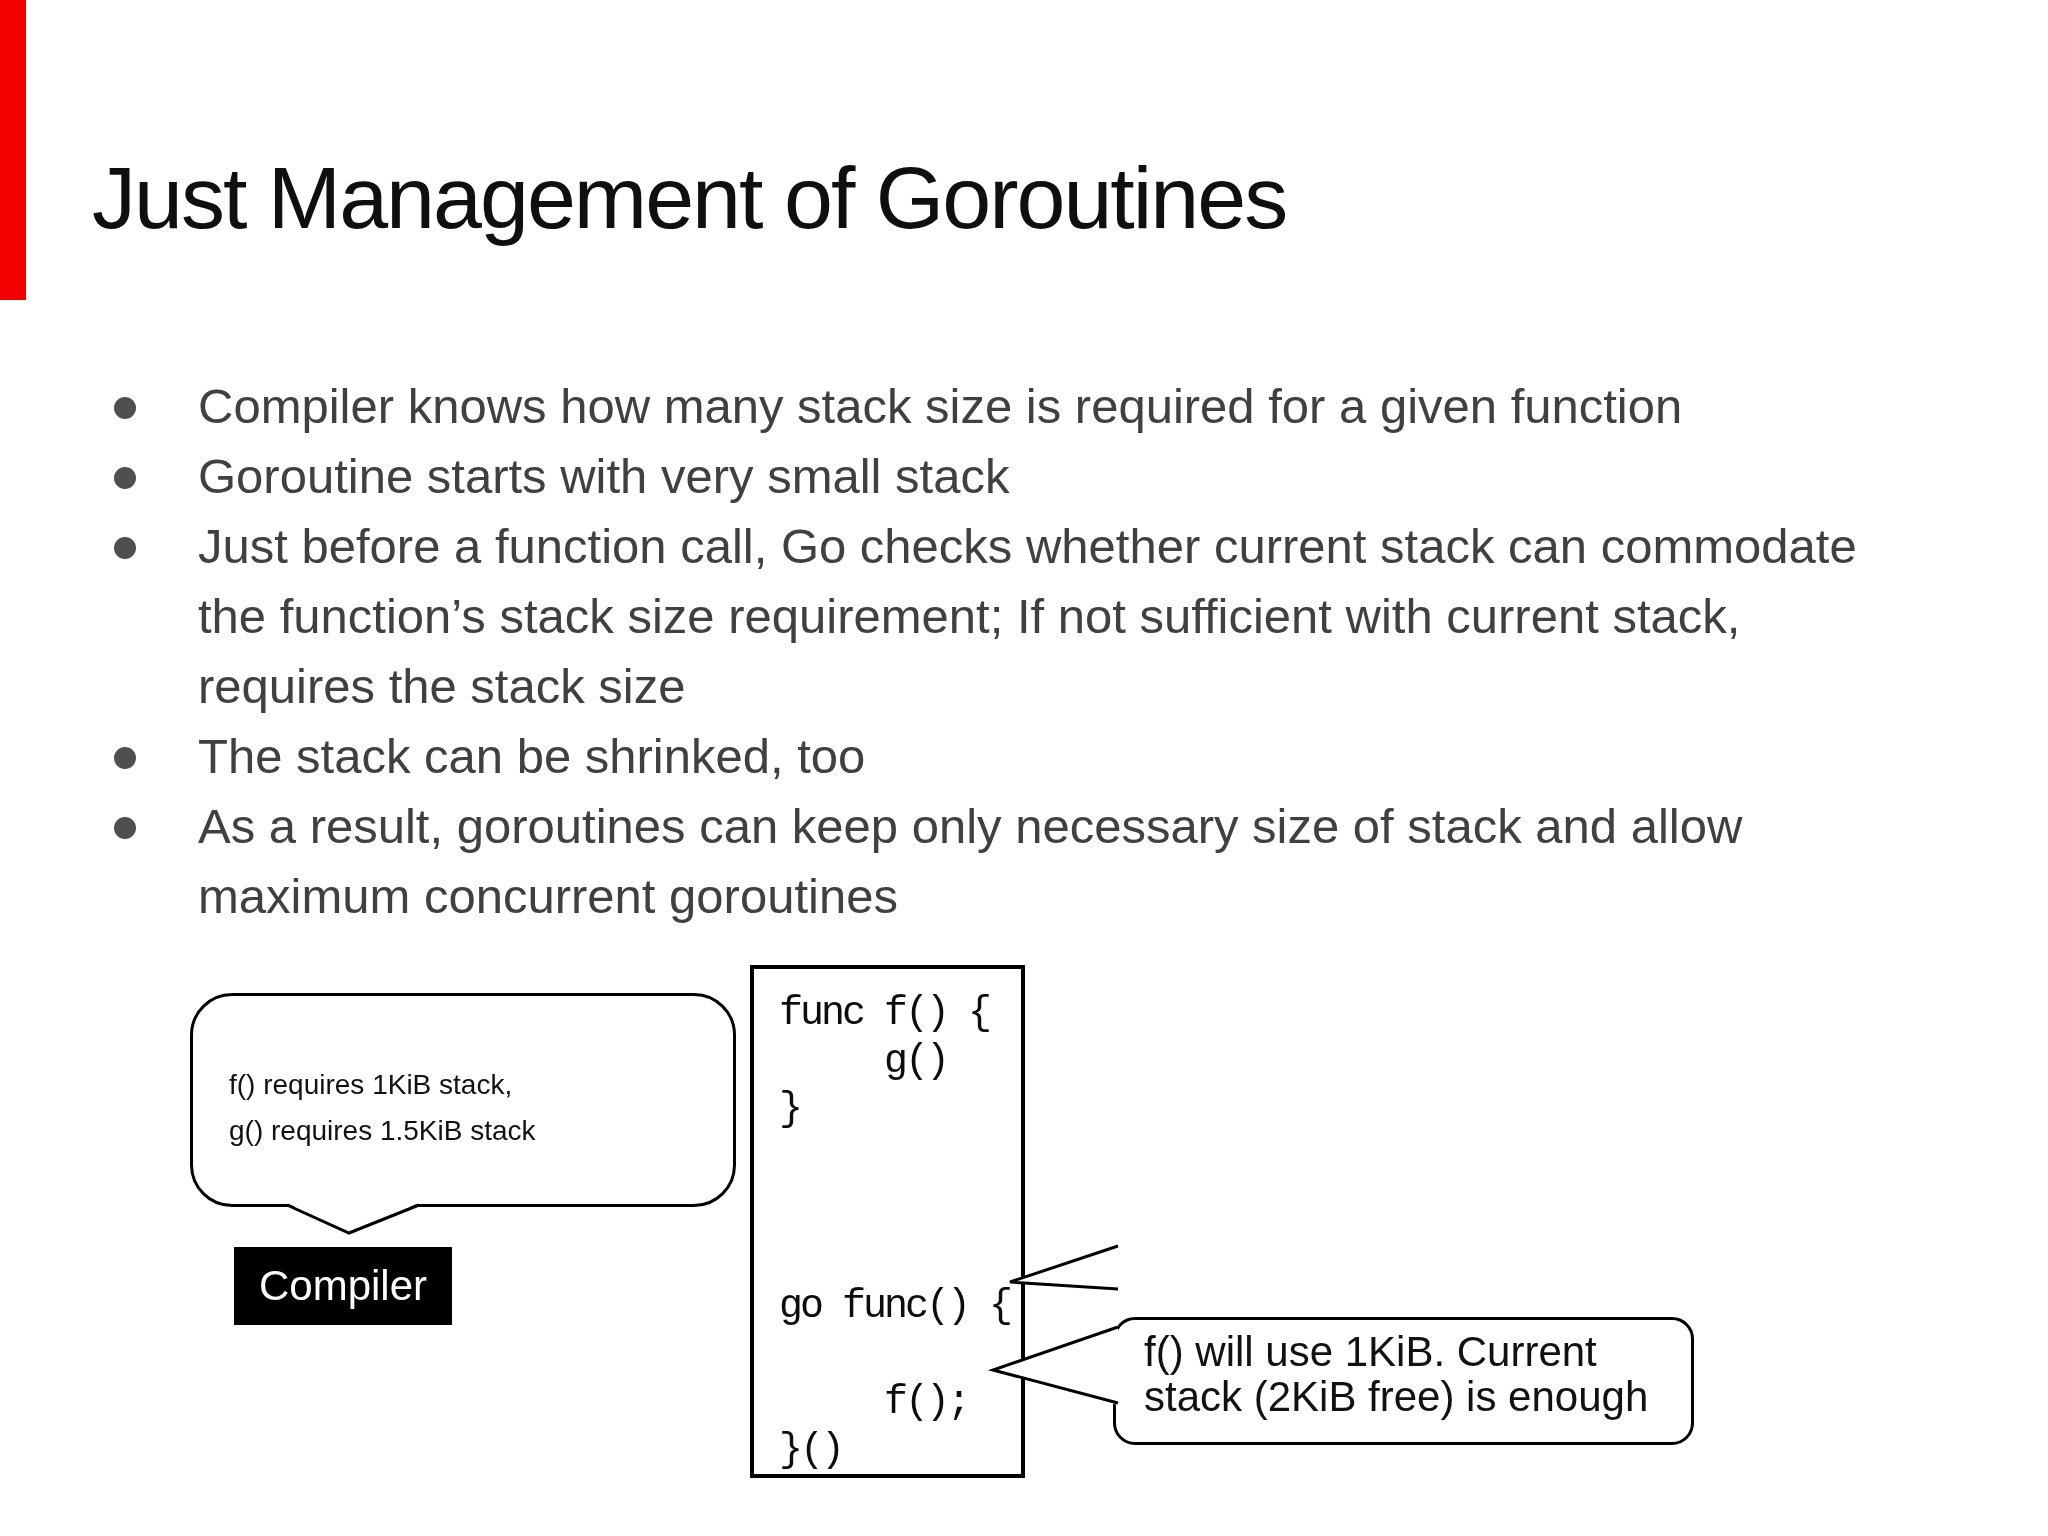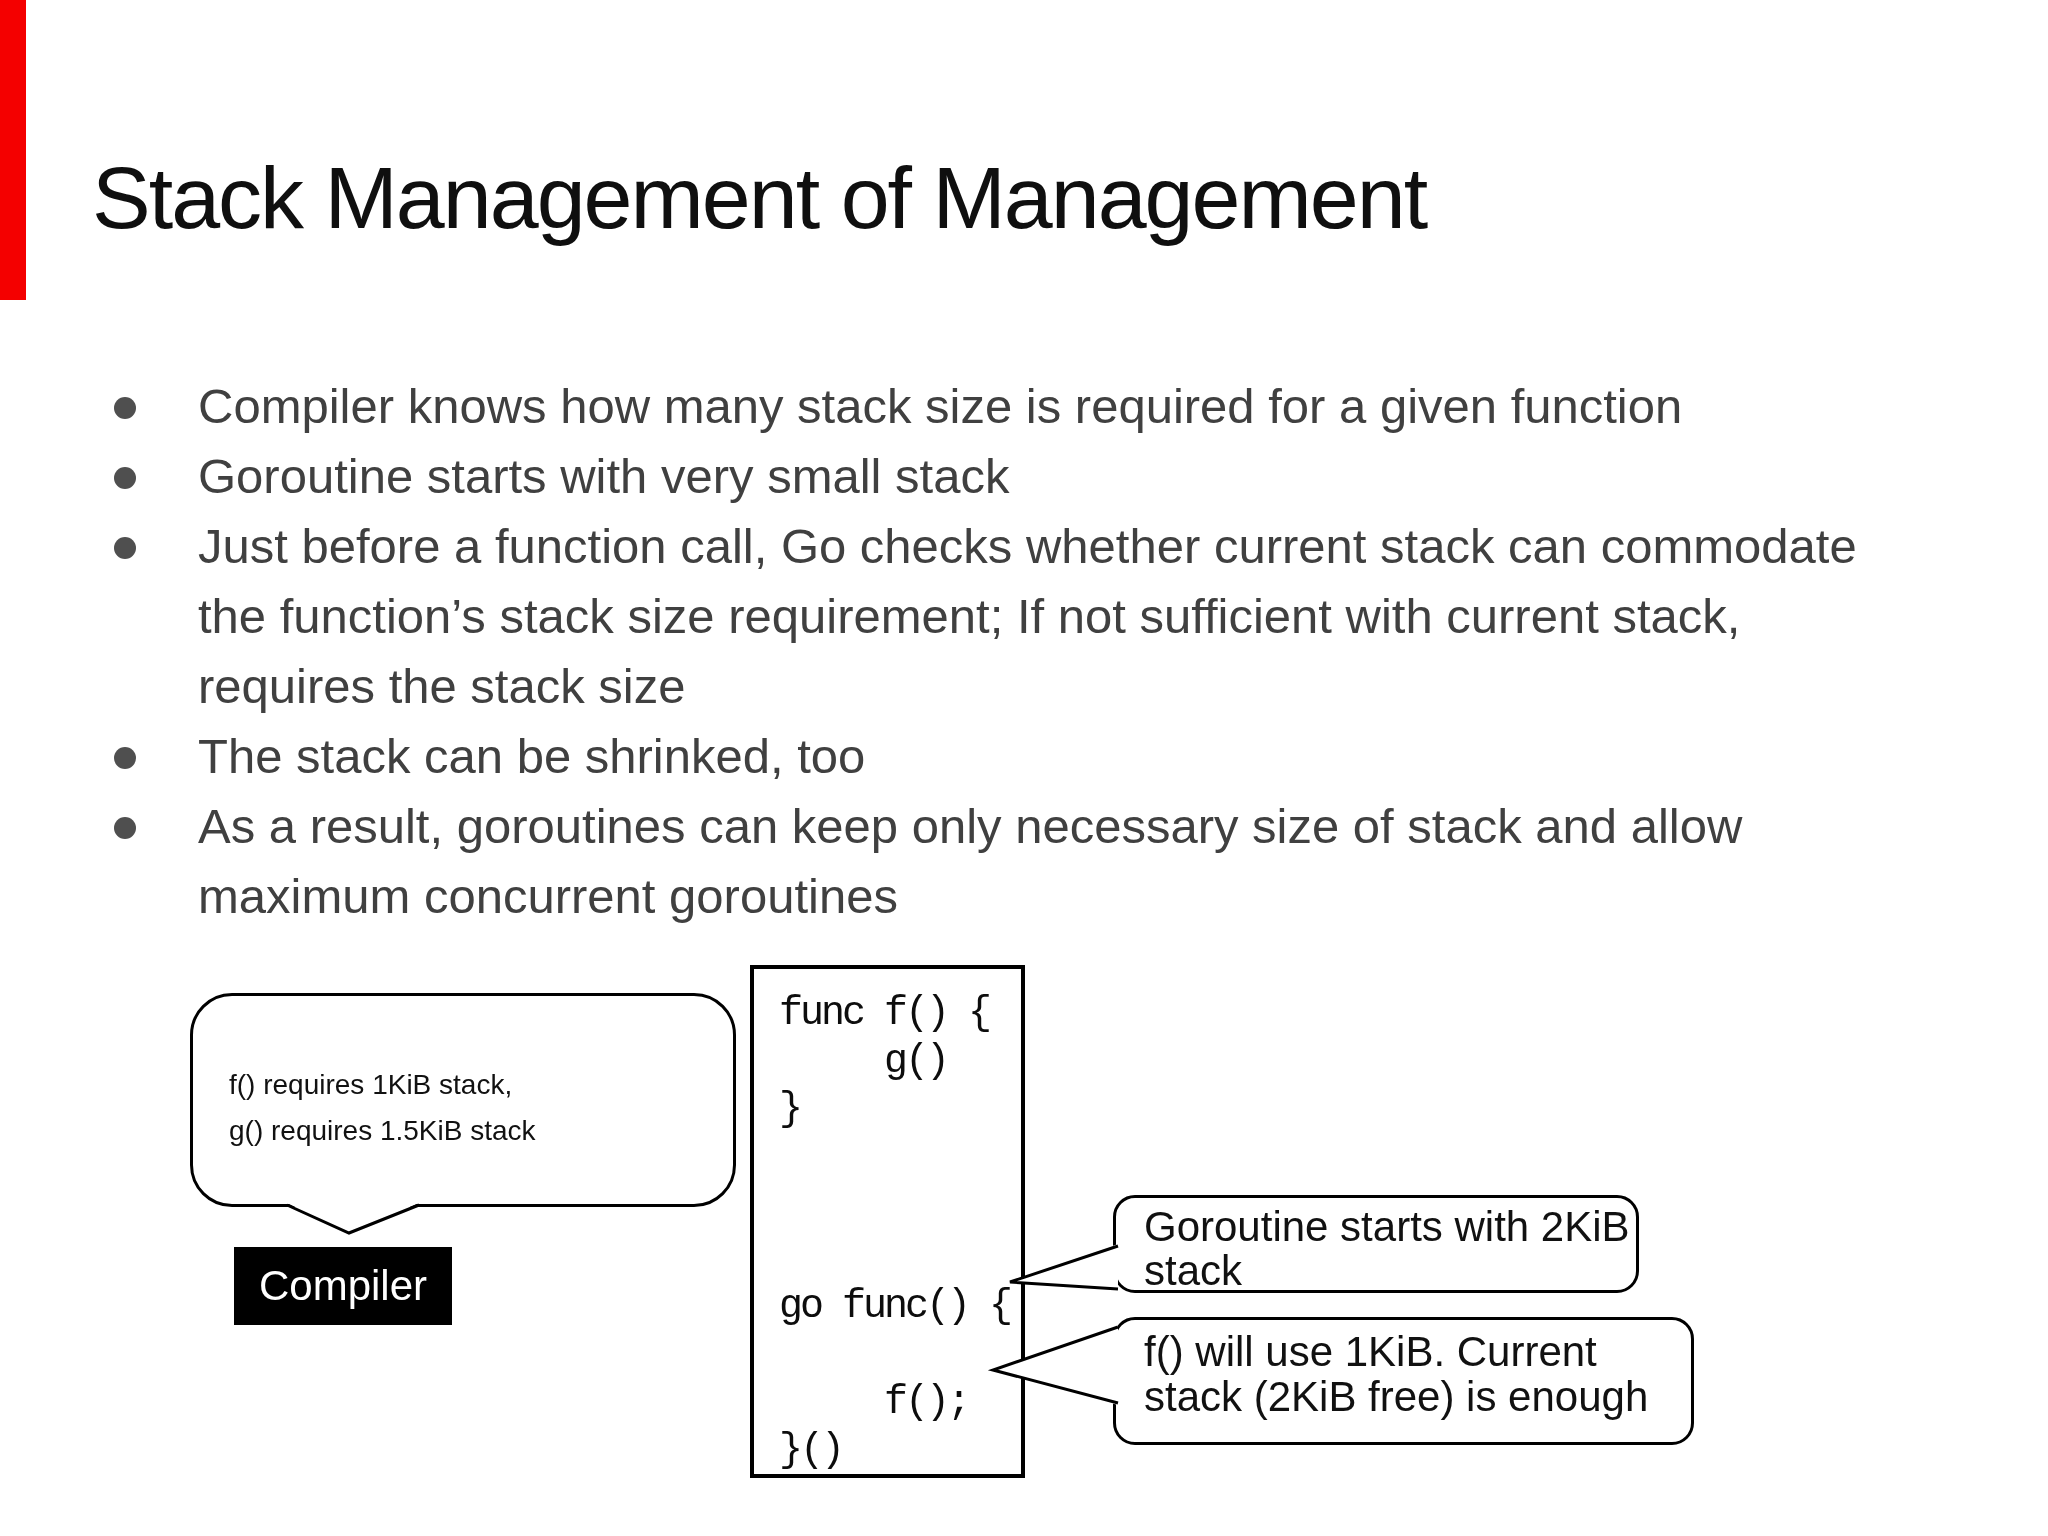--- a/index.html
+++ b/index.html
@@ -58,21 +58,21 @@
   .code-bottom { left:772px; top:1276px; }
   .tails { position:absolute; left:0; top:0; width:2048px; height:1536px; pointer-events:none; }
 </style>
 </head>
 <body>
 
 <div class="stage">
 
   <div class="accent-bar" style="background: rgb(244, 0, 0);"></div>
 
-  <div class="title">Stack Management of Management</div>
+  <div class="title">Just Management of Goroutines</div>
 
   <div id="bullet-list">
       <span class="bullet-dot" style="top: 397px;"></span>
       <div class="bullet-line" style="top: 378px;">Compiler knows how many stack size is required for a given function</div>
       <span class="bullet-dot" style="top: 467px;"></span>
       <div class="bullet-line" style="top: 448px;">Goroutine starts with very small stack</div>
       <span class="bullet-dot" style="top: 537px;"></span>
       <div class="bullet-line" style="top: 518px;">Just before a function call, Go checks whether current stack can commodate</div>
       <div class="bullet-line" style="top: 588px;">the function’s stack size requirement; If not sufficient with current stack,</div>
       <div class="bullet-line" style="top: 658px;">requires the stack size</div>
@@ -96,26 +96,20 @@
 
   <div class="code-box"></div>
   <pre class="code code-top" id="code-top">func f() {
      g()
 }</pre>
   <pre class="code code-bottom" id="code-bottom">go func() {
 
      f();
 }()</pre>
 
-  <div class="bubble goroutine-bubble">
-    <div class="btext">
-      <span class="bline">Goroutine starts with 2KiB</span>
-      <span class="bline">stack</span>
-    </div>
-  </div>
 
   <div class="bubble stack-bubble">
     <div class="btext">
       <span class="bline">f() will use 1KiB. Current</span>
       <span class="bline">stack (2KiB free) is enough</span>
     </div>
   </div>
 
   <svg class="tails" viewBox="0 0 2048 1536">
 

